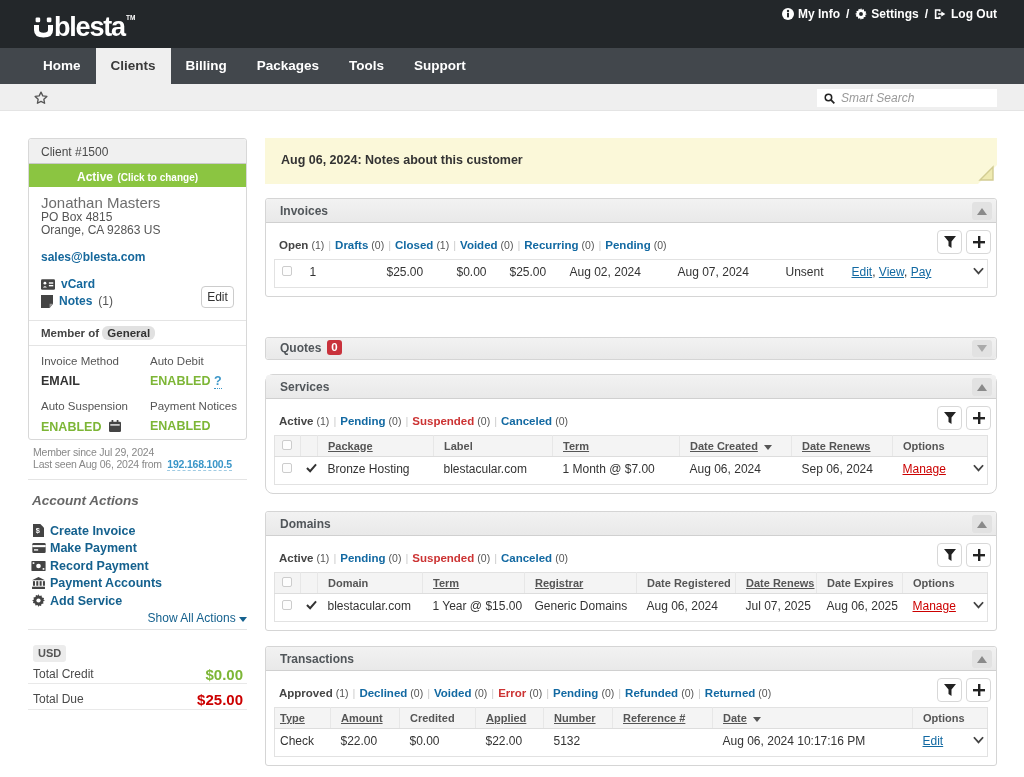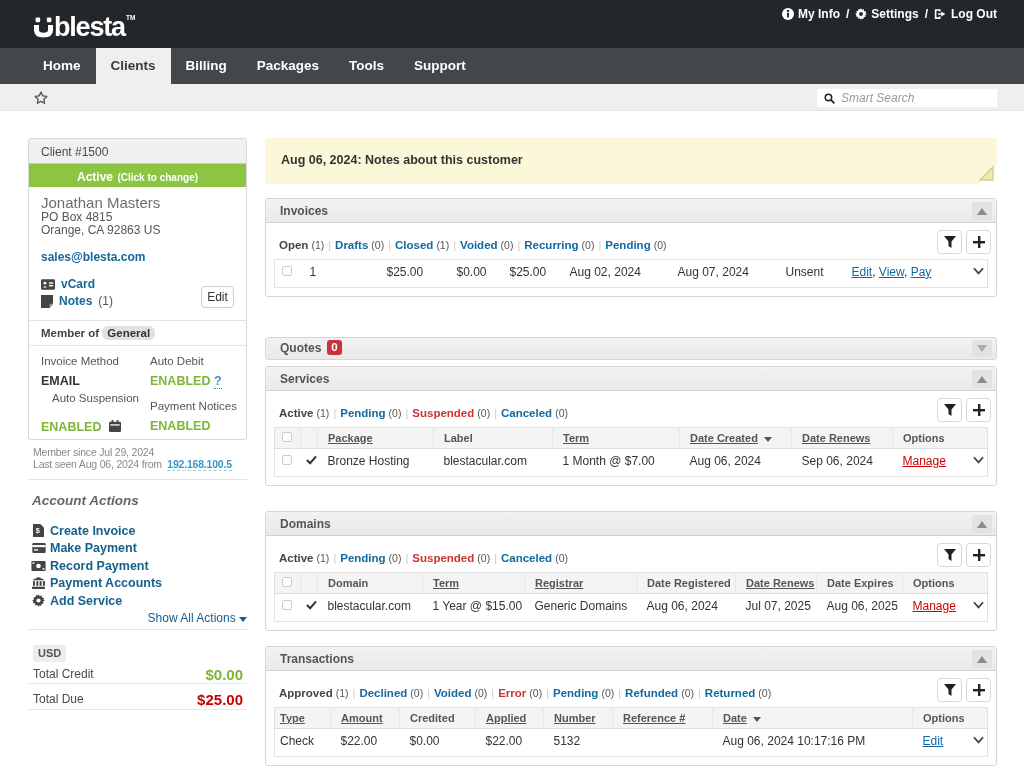--- a/index.html
+++ b/index.html
@@ -198,21 +198,21 @@
       </div>
       <a class="editbtn" style="top:99px;">Edit</a>
       <div class="sep-line"></div>
       <div class="member">Member of <span class="badge-gray">General</span></div>
       <div class="sep-line" style="margin-top:5px;"></div>
       <div class="grid2">
         <div class="glabel">Invoice Method</div>
           <div class="glabel">Auto Debit</div>
         <div class="gval">EMAIL</div>
           <div class="gval"><span class="green">ENABLED</span> <span class="qmark">?</span></div>
-        <div class="glabel" style="margin-top:4px;text-align:center;">Auto Suspension</div>
+        <div class="glabel" style="margin-top:12px;">Auto Suspension</div>
           <div class="glabel" style="margin-top:12px;">Payment Notices</div>
         <div class="gval"><span class="green">ENABLED</span>
           <svg width="12" height="12" viewBox="0 0 14 14" style="vertical-align:-1px; margin-left:4px;">
               <rect y="2" width="14" height="12" rx="1.5" fill="#444"></rect>
               <rect x="3" y="0" width="2" height="4" fill="#444"></rect>
               <rect x="9" y="0" width="2" height="4" fill="#444"></rect>
               <rect x="1.5" y="5" width="11" height="1.5" fill="#fff"></rect>
             </svg>
         </div>
         <div class="gval"><span class="green">ENABLED</span></div>
@@ -380,21 +380,21 @@
   <div class="panel" style="top:337px;">
     <div class="phead" style="border-bottom:none; border-radius:3px; height:21px; line-height:21px;">Quotes<span class="badge-red">0</span>
       <span class="collapse-btn" style="top:2px; height:17px;">
           <svg width="10" height="7" viewBox="0 0 10 7">
             <path d="M5 7 L10 0 H0 Z" fill="#aaa"></path>
           </svg>
         </span>
     </div>
   </div>
 
-  <div class="panel" style="top:366px;">
+  <div class="panel" style="top:374px;border-radius:8px;">
     <div class="phead">Services
       <span class="collapse-btn">
           <svg width="10" height="7" viewBox="0 0 10 7">
             <path d="M5 0 L10 7 H0 Z" fill="#8a8a8a"></path>
           </svg>
         </span>
     </div>
     <div class="pbody">
       <div class="tabrow">
         <b>Active</b>

